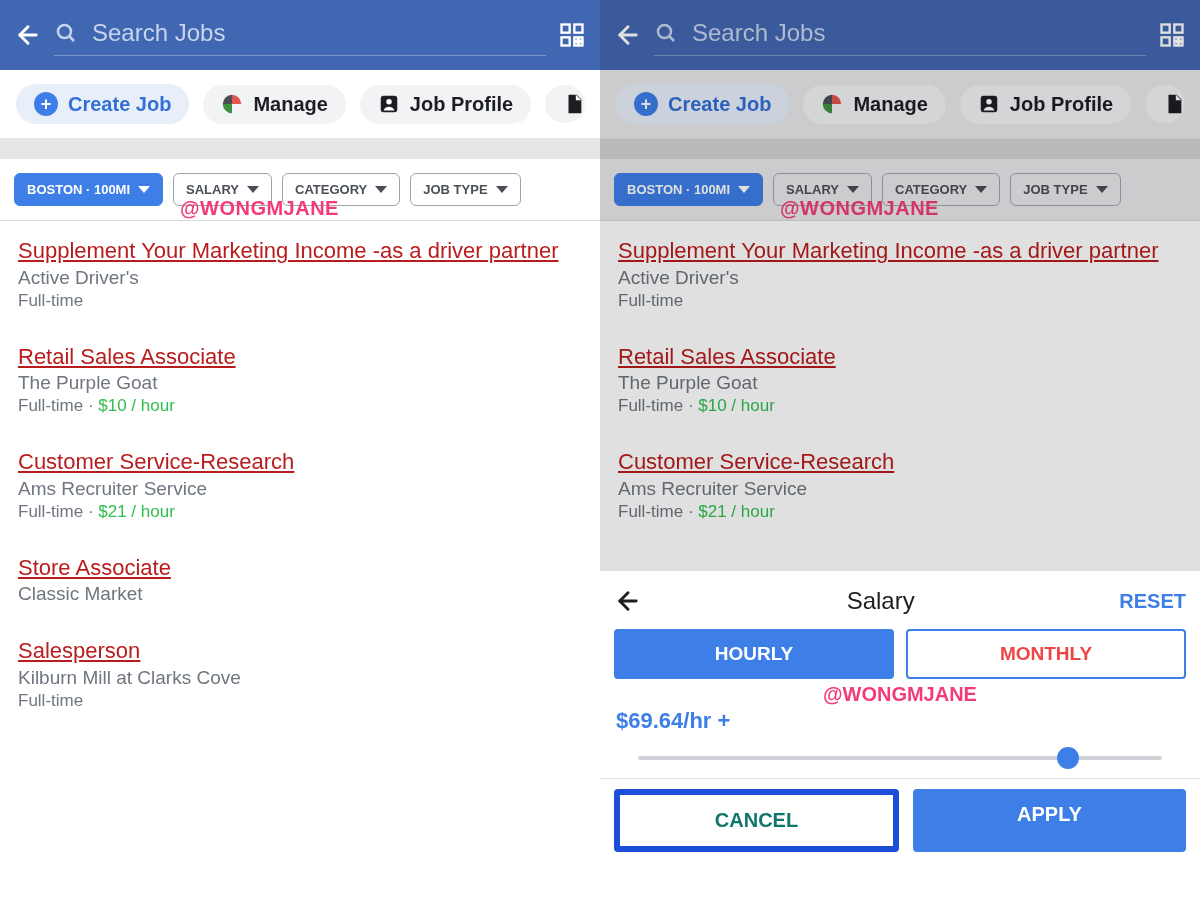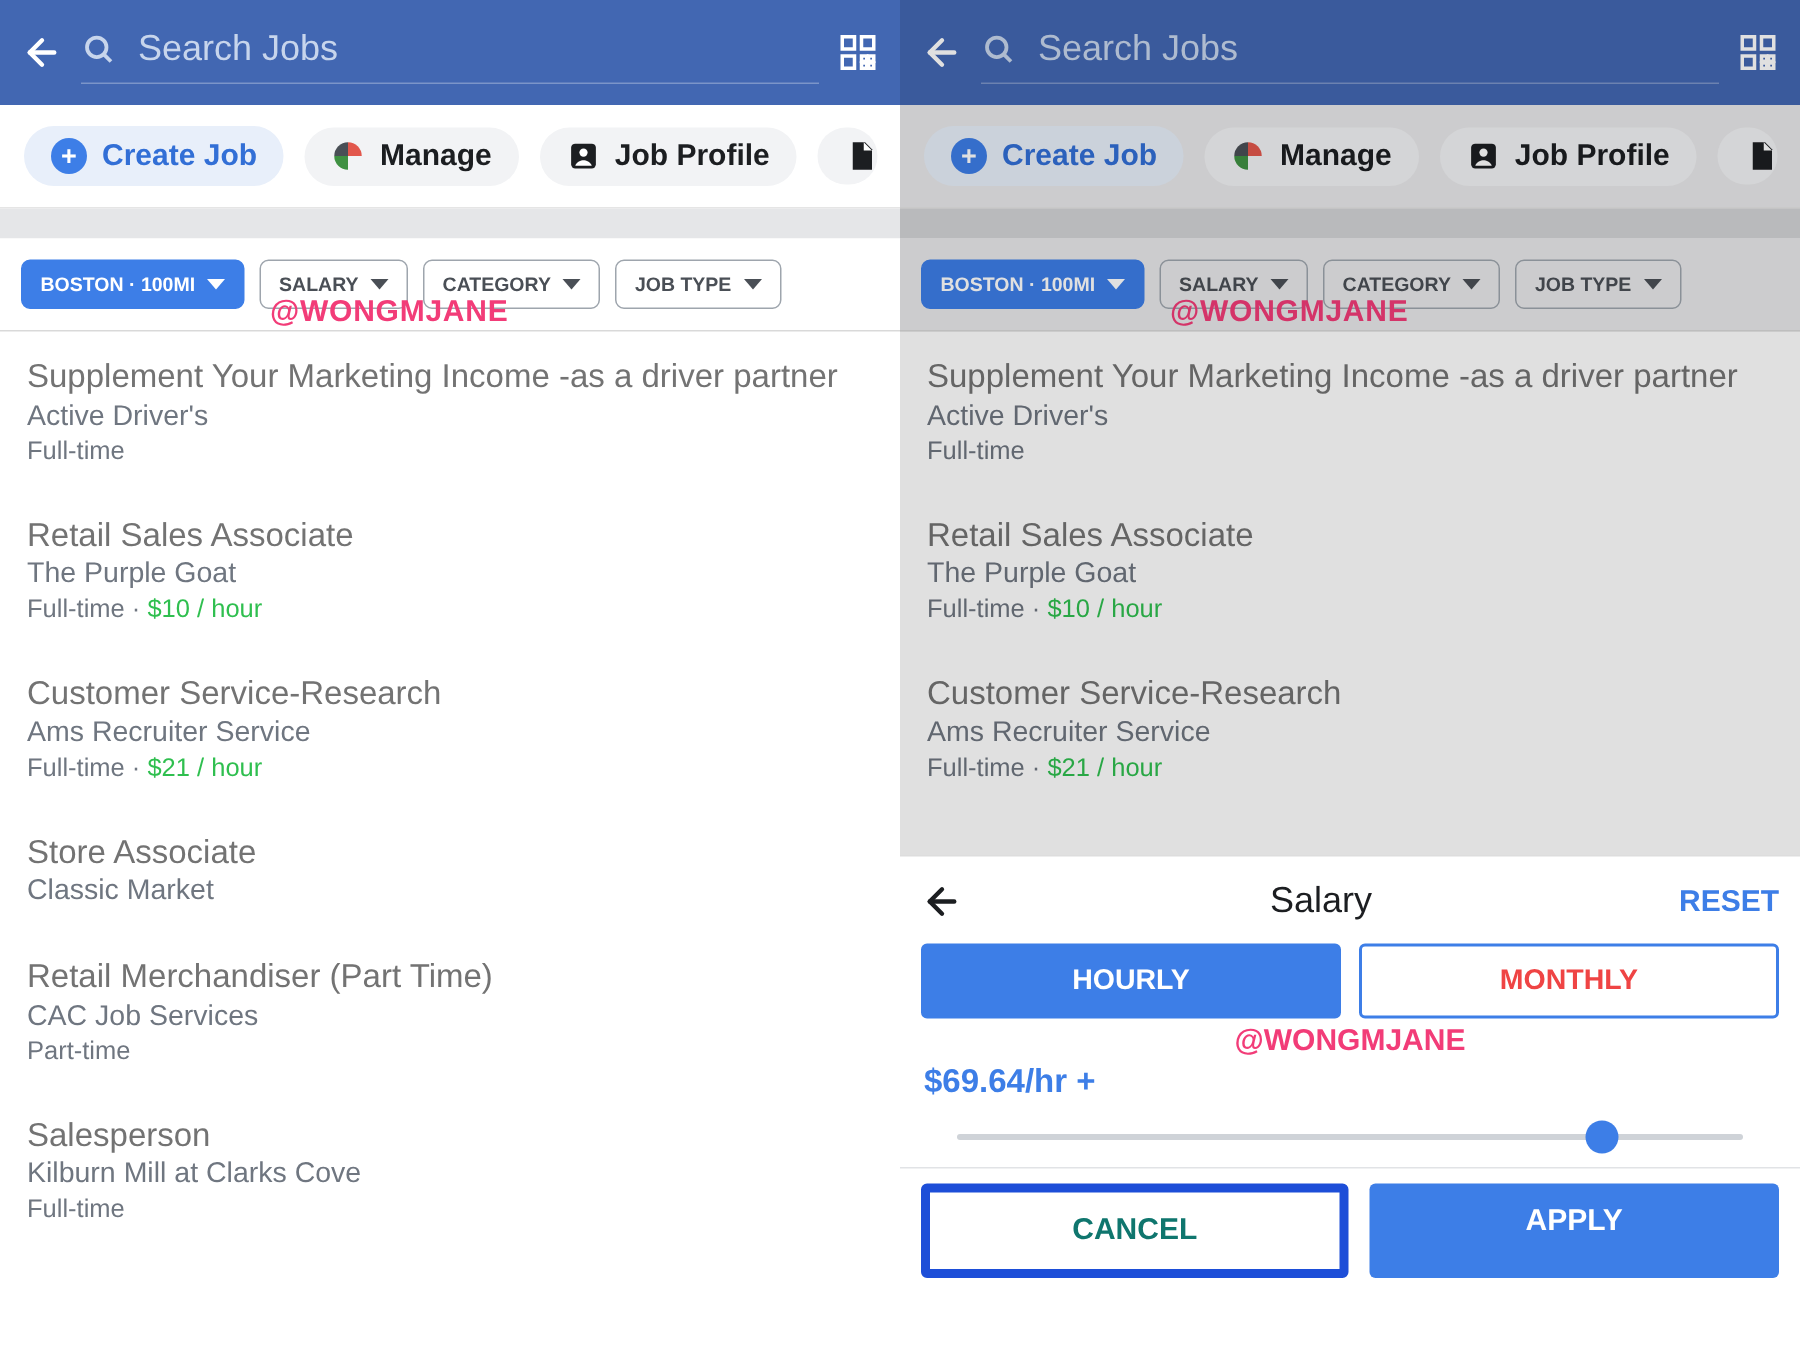--- a/index.html
+++ b/index.html
@@ -21,21 +21,21 @@
   .gap-bar { height:20px; background:#e5e6e8; }
   .pane.dim .gap-bar { background:#d3d4d6; }
   .filters { position:relative; display:flex; align-items:center; gap:10px; padding:14px 14px; background:#fff; border-bottom:1px solid #d9d9d9; overflow:hidden; }
   .pane.dim .filters { background:#e9e9eb; }
   .chip { display:flex; align-items:center; gap:8px; border:1.5px solid #9ea5ad; border-radius:6px; padding:8px 12px; font-weight:700; font-size:13px; color:#4a4f56; cursor:pointer; white-space:nowrap; }
   .chip.active { background:#3d7ee7; border-color:#3d7ee7; color:#fff; }
   .chev { width:0; height:0; border-left:6px solid transparent; border-right:6px solid transparent; border-top:7px solid currentColor; }
   .watermark { position:absolute; top:38px; left:180px; color:#f23c78; font-weight:700; font-size:20px; letter-spacing:.5px; pointer-events:none; }
   .jobs { flex:1; overflow:hidden; }
   .job { padding:16px 18px 16px; }
-  .job-title { font-size:22px; color:#737373; line-height:1.25; }
+  .job-title { font-size:22px; color:#b91c1c; line-height:1.25;text-decoration:underline; }
   .job-company { font-size:19px; color:#6f7680; margin-top:2px; }
   .job-meta { font-size:17px; color:#6f7680; margin-top:2px; }
   .job-meta .pay { color:#2fbf4f; }
   
   .sheet { position:absolute; left:0; right:0; bottom:0; background:#fff; z-index:10; padding:12px 14px 12px; border-top:1px solid #ddd; }
   .sheet-header { display:flex; align-items:center; justify-content:space-between; padding:4px 0 14px; }
   .sheet-back svg { display:block; }
   .sheet-title { font-size:24px; font-weight:400; color:#1c1e21; }
   .sheet-reset { color:#3d7ee7; font-size:20px; font-weight:700; cursor:pointer; }
   .seg { display:flex; gap:12px; }
@@ -156,25 +156,20 @@
       <div class="job">
         <div class="job-title">Customer Service-Research</div>
         <div class="job-company">Ams Recruiter Service</div>
         <div class="job-meta">Full-time · <span class="pay">$21 / hour</span></div>
       </div>
       <div class="job">
         <div class="job-title">Store Associate</div>
         <div class="job-company">Classic Market</div>
       </div>
       <div class="job">
-        <div class="job-title">Retail Merchandiser (Part Time)</div>
-        <div class="job-company">CAC Job Services</div>
-        <div class="job-meta">Part-time</div>
-      </div>
-      <div class="job">
         <div class="job-title">Salesperson</div>
         <div class="job-company">Kilburn Mill at Clarks Cove</div>
         <div class="job-meta">Full-time</div>
       </div>
     </div>
 </div>
 
 <div class="pane dim">
   <div class="header">
     <span class="back-arrow">

